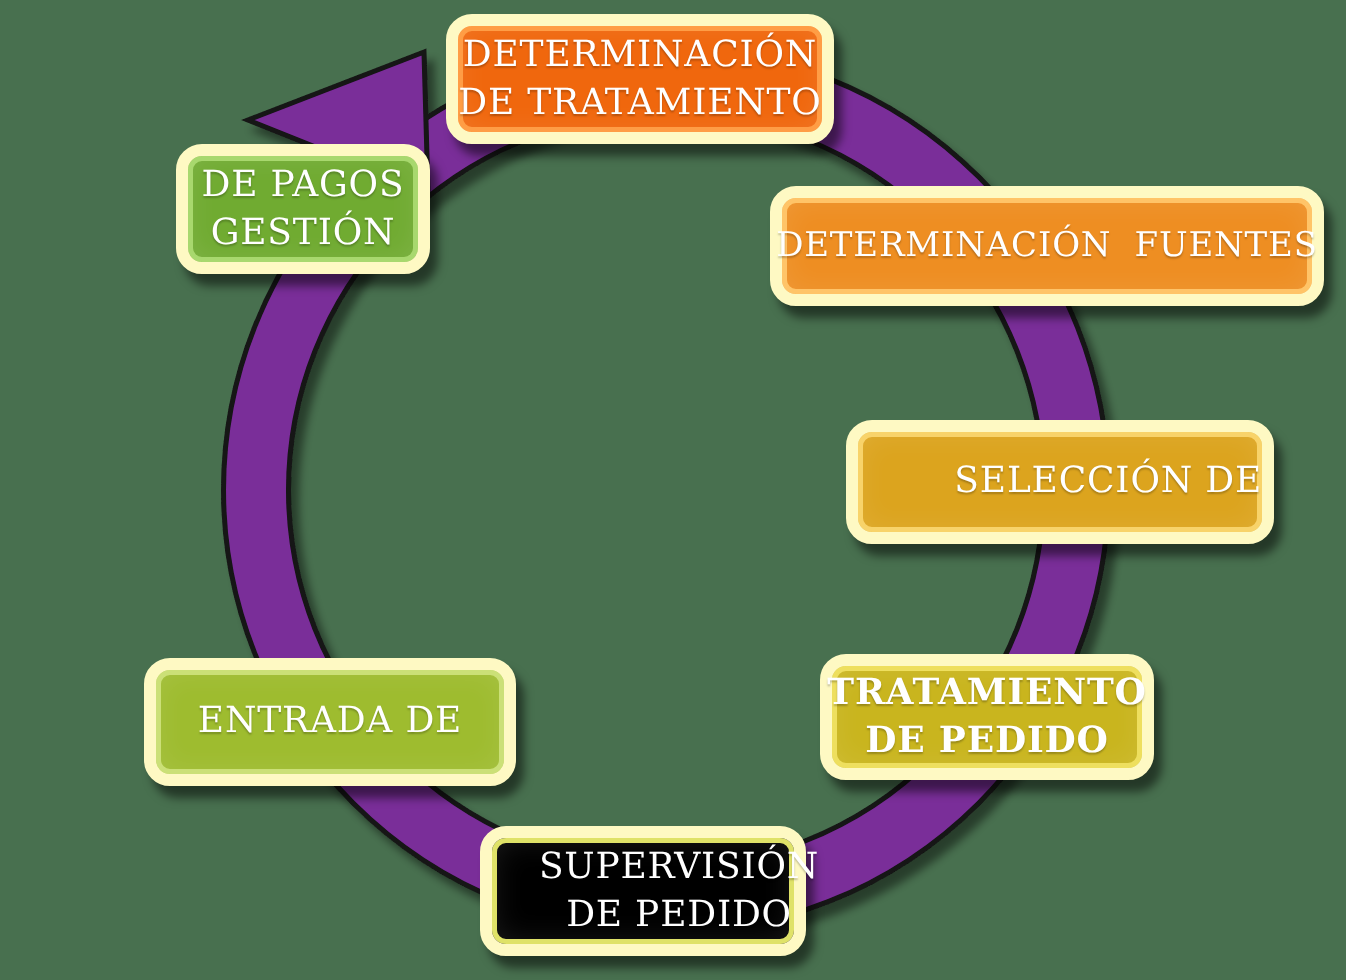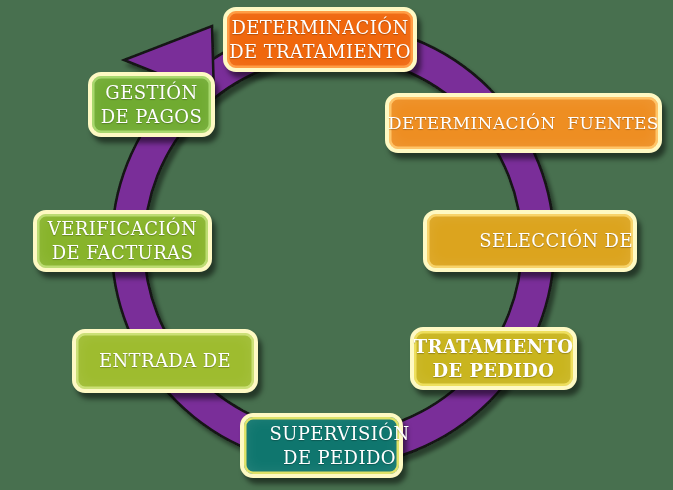--- a/index.html
+++ b/index.html
@@ -16,21 +16,21 @@
     font-family: "DejaVu Serif", "Liberation Serif", serif;
   }
   .ring {
     position: absolute;
     left: 0;
     top: 0;
   }
   .step {
     position: absolute;
     box-sizing: border-box;
-    border: 4px solid #fef9c3;
+    border: 6px solid #fef9c3;
     border-radius: 13px;
     display: flex;
     flex-direction: column;
     align-items: center;
     justify-content: center;
     text-align: center;
     color: #FFFFFF;
     font-size: 18px;
     line-height: 1.32;
     letter-spacing: 0.4px;
@@ -76,32 +76,28 @@
 
   <div class="step s3" style="background: rgb(220, 164, 30); box-shadow: rgb(248, 211, 106) 0px 0px 0px 2.5px inset, rgba(255, 255, 255, 0.12) 0px 0px 16px inset, rgba(0, 0, 0, 0.5) 4px 6px 5px;">
     <div class="line">SELECCIÓN DE</div>
   </div>
 
   <div class="step s4" style="background: rgb(201, 181, 30); box-shadow: rgb(238, 223, 94) 0px 0px 0px 2.5px inset, rgba(255, 255, 255, 0.12) 0px 0px 16px inset, rgba(0, 0, 0, 0.5) 4px 6px 5px; font-weight: bold;">
     <div class="line">TRATAMIENTO</div>
     <div class="line">DE PEDIDO</div>
   </div>
 
-  <div class="step s5" style="background: #0f766e; box-shadow: rgb(223, 226, 104) 0px 0px 0px 2.5px inset, rgba(255, 255, 255, 0.12) 0px 0px 16px inset, rgba(0, 0, 0, 0.5) 4px 6px 5px; padding-left: 36px;">
+  <div class="step s5" style="background: #000000; box-shadow: rgb(223, 226, 104) 0px 0px 0px 2.5px inset, rgba(255, 255, 255, 0.12) 0px 0px 16px inset, rgba(0, 0, 0, 0.5) 4px 6px 5px; padding-left: 36px;">
     <div class="line">SUPERVISIÓN</div>
     <div class="line">DE PEDIDO</div>
   </div>
 
   <div class="step s6" style="background: rgb(158, 188, 47); box-shadow: rgb(203, 224, 119) 0px 0px 0px 2.5px inset, rgba(255, 255, 255, 0.12) 0px 0px 16px inset, rgba(0, 0, 0, 0.5) 4px 6px 5px;">
     <div class="line">ENTRADA DE</div>
   </div>
 
-  <div class="step s7" style="background: rgb(136, 180, 43); box-shadow: rgb(188, 220, 115) 0px 0px 0px 2.5px inset, rgba(255, 255, 255, 0.12) 0px 0px 16px inset, rgba(0, 0, 0, 0.5) 4px 6px 5px;">
-    <div class="line">VERIFICACIÓN</div>
-    <div class="line">DE FACTURAS</div>
-  </div>
 
   <div class="step s8" style="background: rgb(112, 171, 49); box-shadow: rgb(168, 216, 110) 0px 0px 0px 2.5px inset, rgba(255, 255, 255, 0.12) 0px 0px 16px inset, rgba(0, 0, 0, 0.5) 4px 6px 5px;">
+    <div class="line">DE PAGOS</div>
     <div class="line">GESTIÓN</div>
-    <div class="line">DE PAGOS</div>
   </div>
 
 </div>
 
 </body></html>

